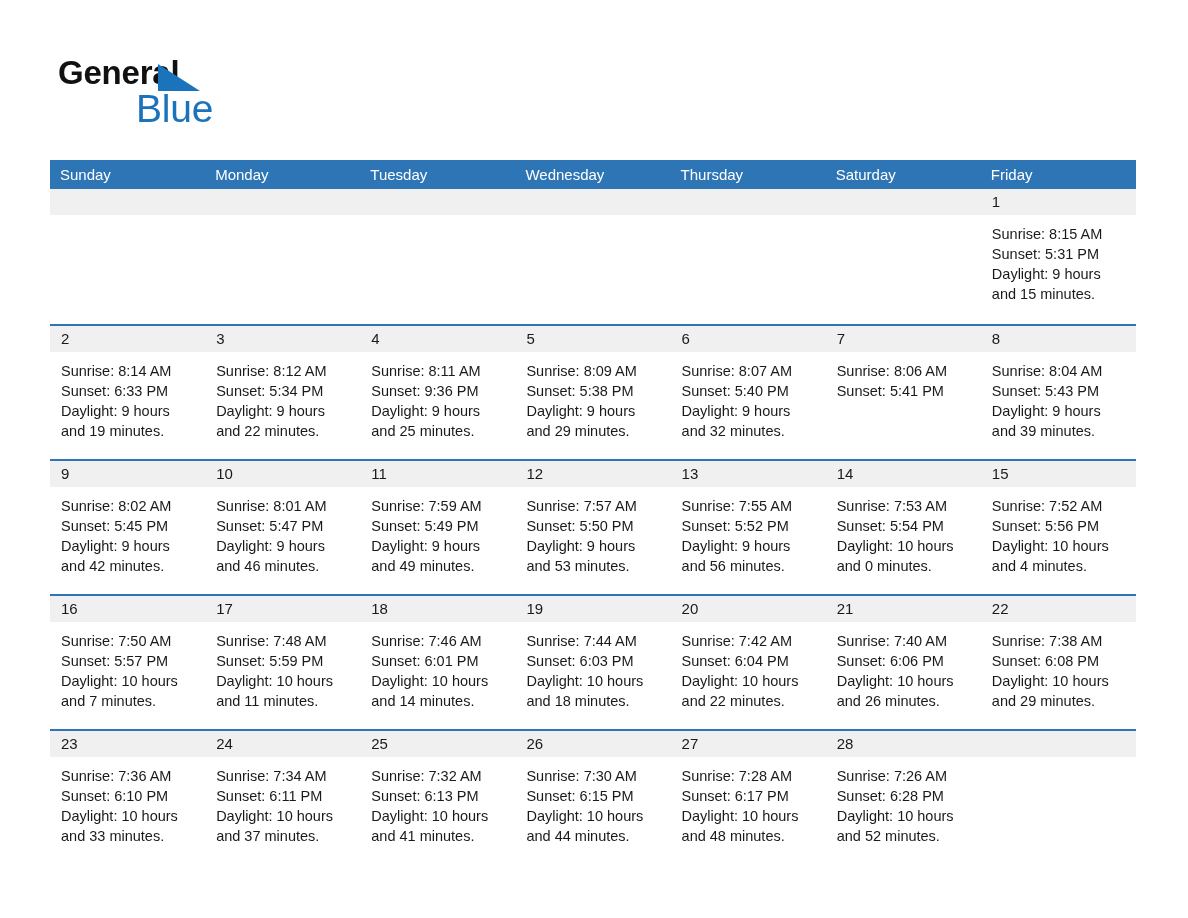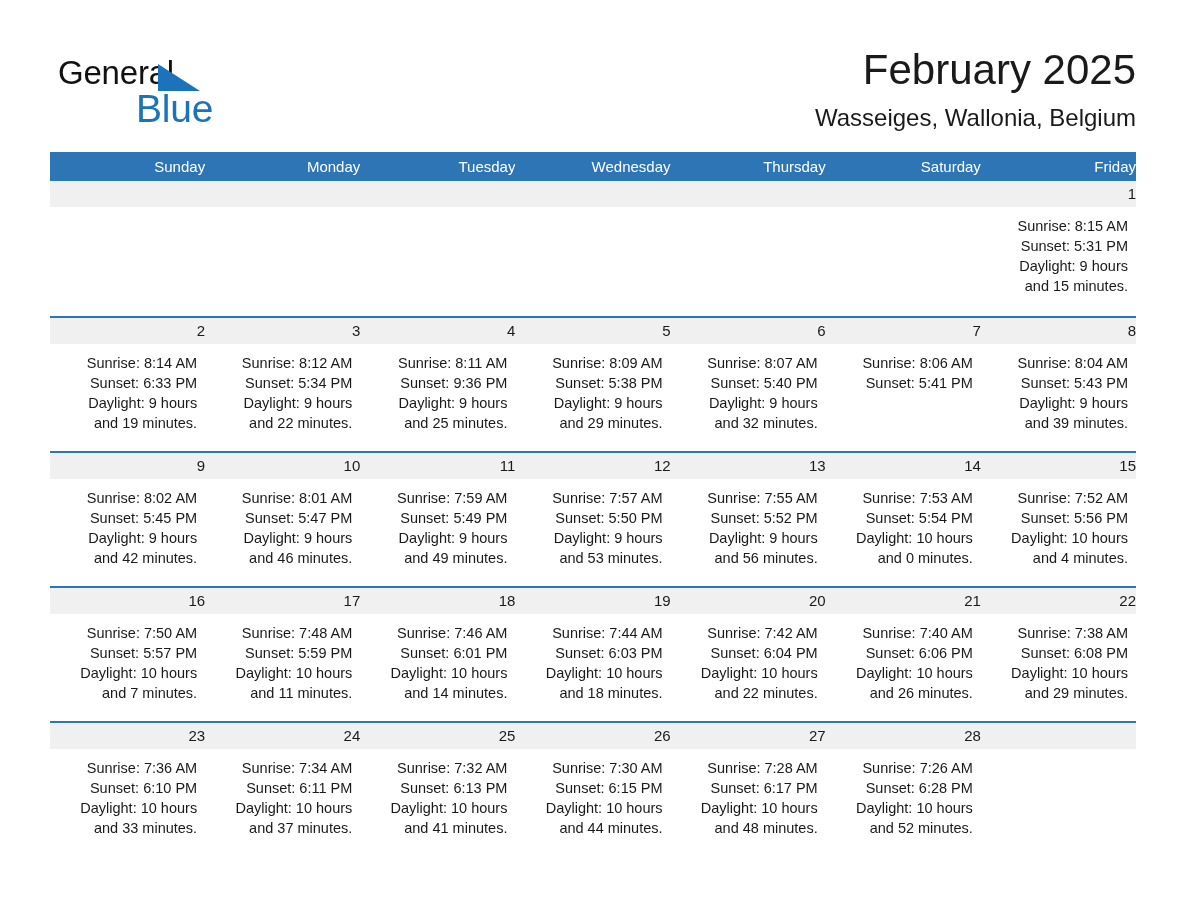--- a/index.html
+++ b/index.html
@@ -37,20 +37,21 @@
     height: 78px;
   }
   .logo-general {
     position: absolute;
     left: 0px;
     top: 0px;
     font-size: 33px;
     letter-spacing: -0.2px;
     color: #111111;
     font-family: "Liberation Sans", sans-serif;
+    font-weight: bold;
   }
   .logo-tri {
     position: absolute;
     left: 100px;
     top: 10px;
     width: 0;
     height: 0;
     border-left: 42px solid #1b74bb;
     border-top: 27px solid transparent;
   }
@@ -82,23 +83,22 @@
     color: #1a1a1a;
     font-weight: normal;
     margin-top: 6px;
     white-space: nowrap;
   }
 
   
   .calendar {
     position: absolute;
     left: 50px;
-    top: 152px;
+    top: 160px;
     width: 1086px;
-    text-align: right;
   }
   .weekday-row {
     display: flex;
     background: #2e75b6;
     height: 29px;
   }
   .weekday {
     flex: 1 1 0;
     color: #ffffff;
     font-size: 15px;
@@ -157,24 +157,20 @@
 <div class="page">
 
   <div class="header">
 
     <div class="logo">
       <span class="logo-general">General</span>
       <span class="logo-tri"></span>
       <span class="logo-blue">Blue</span>
     </div>
 
-    <div class="title-block">
-      <div class="month-title">February 2025</div>
-      <div class="location-title">Wasseiges, Wallonia, Belgium</div>
-    </div>
 
   </div>
 
   <div class="calendar">
     <div class="weekday-row" id="weekday-row">
         <div class="weekday">Sunday</div>
         <div class="weekday">Monday</div>
         <div class="weekday">Tuesday</div>
         <div class="weekday">Wednesday</div>
         <div class="weekday">Thursday</div>

